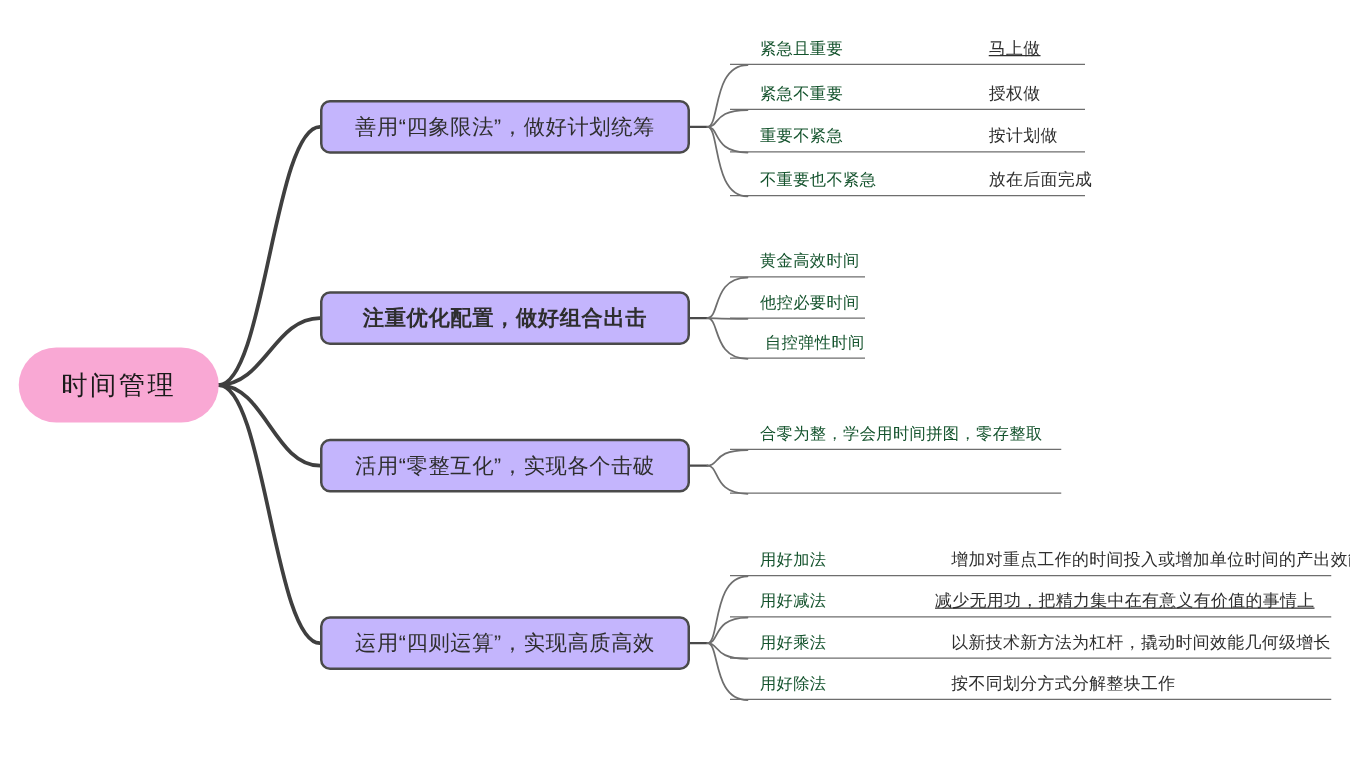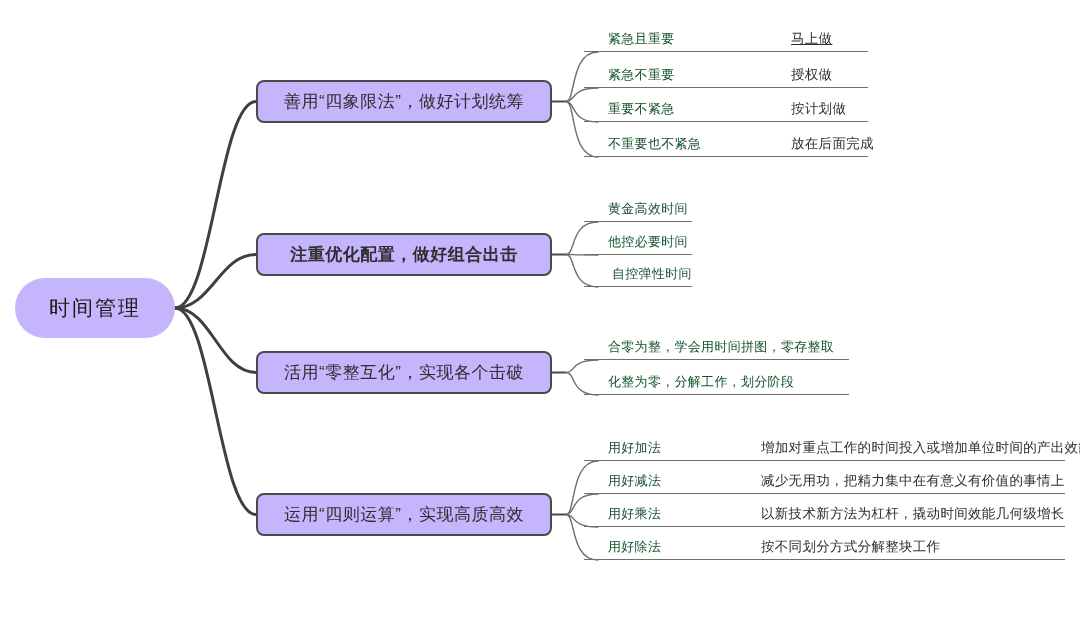--- a/index.html
+++ b/index.html
@@ -28,21 +28,21 @@
     height: 618px;
     pointer-events: none;
   }
   .root-node {
     position: absolute;
     left: 15px;
     top: 278px;
     width: 160px;
     height: 60px;
     border-radius: 30px;
-    background: #c4b5fd;
+    background: #f9a8d4;
     display: flex;
     align-items: center;
     justify-content: center;
     box-sizing: border-box;
   }
   .root-label {
     font-size: 21px;
     letter-spacing: 2px;
     color: #1a1a1a;
     font-weight: 400;
@@ -180,31 +180,30 @@
       <div class="leaf-row" style="left: 584px; top: 261px; width: 108px;">
         <div class="leaf-underline" style="width: 108px;"></div>
         <span class="leaf-label" style="left: 28px;">自控弹性时间</span>
       </div>
       <div class="leaf-row" style="left: 584px; top: 334px; width: 265px;">
         <div class="leaf-underline" style="width: 265px;"></div>
         <span class="leaf-label" style="left: 24px;">合零为整，学会用时间拼图，零存整取</span>
       </div>
       <div class="leaf-row" style="left: 584px; top: 369px; width: 265px;">
         <div class="leaf-underline" style="width: 265px;"></div>
-        <span class="leaf-label" style="left: 24px;">化整为零，分解工作，划分阶段</span>
       </div>
       <div class="leaf-row" style="left: 584px; top: 435px; width: 481px;">
         <div class="leaf-underline" style="width: 481px;"></div>
         <span class="leaf-label" style="left: 24px; margin-top: 45px;">用好加法</span>
         <span class="leaf-detail" style="left: 177px;">增加对重点工作的时间投入或增加单位时间的产出效能</span>
       </div>
       <div class="leaf-row" style="left: 584px; top: 468px; width: 481px;">
         <div class="leaf-underline" style="width: 481px;"></div>
         <span class="leaf-label" style="left: 24px;">用好减法</span>
-        <span class="leaf-detail" style="left: 177px;">减少无用功，把精力集中在有意义有价值的事情上</span>
+        <span class="leaf-detail" style="left: 164px; text-decoration: underline;">减少无用功，把精力集中在有意义有价值的事情上</span>
       </div>
       <div class="leaf-row" style="left: 584px; top: 501px; width: 481px;">
         <div class="leaf-underline" style="width: 481px;"></div>
         <span class="leaf-label" style="left: 24px;">用好乘法</span>
         <span class="leaf-detail" style="left: 177px;">以新技术新方法为杠杆，撬动时间效能几何级增长</span>
       </div>
       <div class="leaf-row" style="left: 584px; top: 534px; width: 481px;">
         <div class="leaf-underline" style="width: 481px;"></div>
         <span class="leaf-label" style="left: 24px;">用好除法</span>
         <span class="leaf-detail" style="left: 177px; text-align: center;">按不同划分方式分解整块工作</span>

